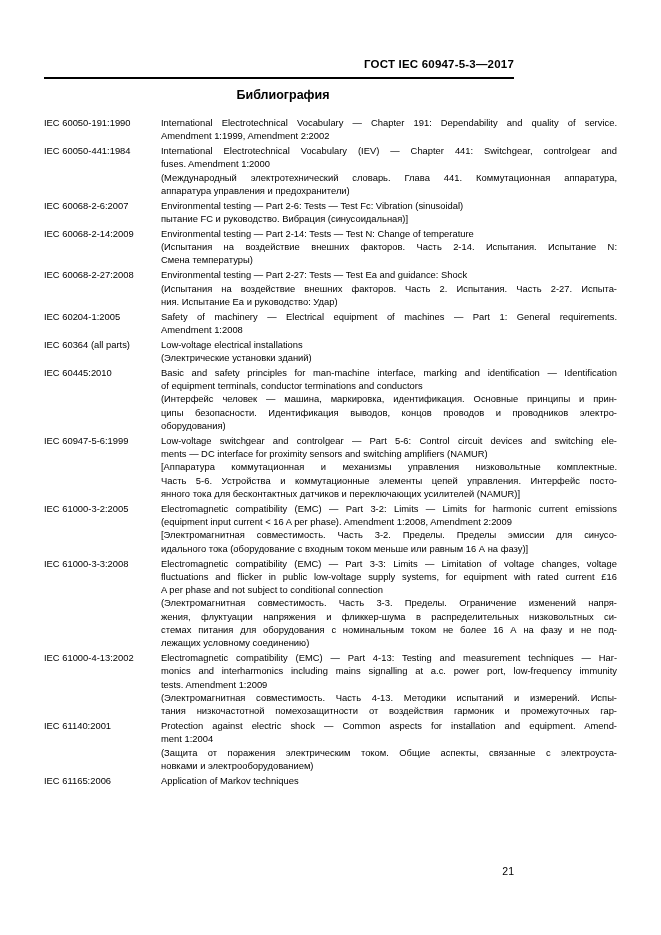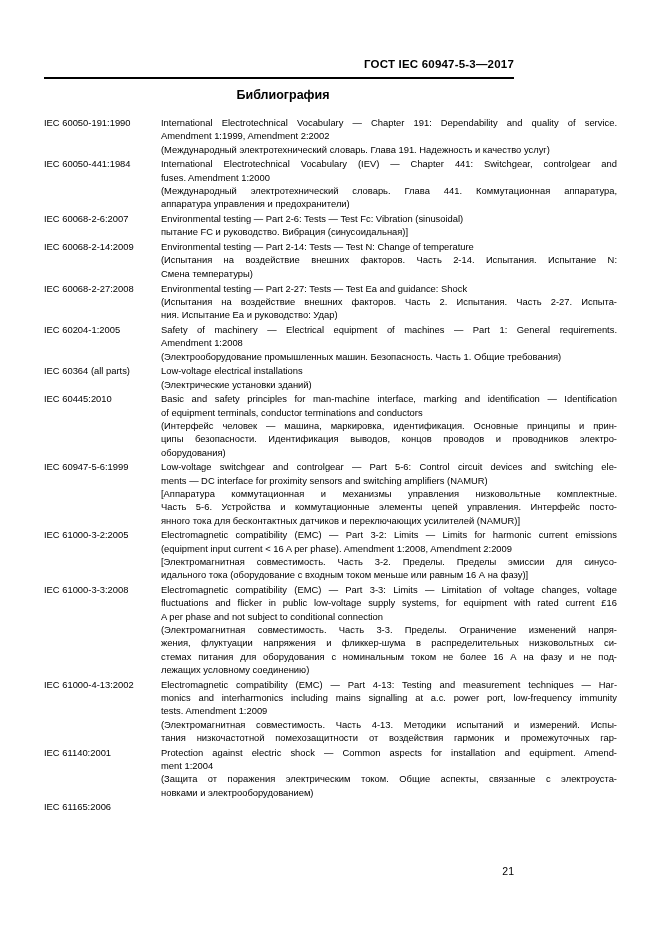--- a/index.html
+++ b/index.html
@@ -102,21 +102,20 @@
   <div class="header-rule"></div>
 
   <div class="doc-title">Библиография</div>
 
   <div class="biblio">
       <div class="entry">
         <div class="entry-id">IEC 60050-191:1990</div>
         <div class="entry-body">
           <span class="line just">International Electrotechnical Vocabulary — Chapter 191: Dependability and quality of service.</span>
           <span class="line">Amendment 1:1999, Amendment 2:2002</span>
-          <span class="line">(Международный электротехнический словарь. Глава 191. Надежность и качество услуг)</span>
         </div>
       </div>
       <div class="entry">
         <div class="entry-id">IEC 60050-441:1984</div>
         <div class="entry-body">
           <span class="line just">International Electrotechnical Vocabulary (IEV) — Chapter 441: Switchgear, controlgear and</span>
           <span class="line">fuses. Amendment 1:2000</span>
           <span class="line just">(Международный электротехнический словарь. Глава 441. Коммутационная аппаратура,</span>
           <span class="line">аппаратура управления и предохранители)</span>
         </div>
@@ -142,21 +141,20 @@
           <span class="line">Environmental testing — Part 2-27: Tests — Test Ea and guidance: Shock</span>
           <span class="line just">(Испытания на воздействие внешних факторов. Часть 2. Испытания. Часть 2-27. Испыта-</span>
           <span class="line">ния. Испытание Ea и руководство: Удар)</span>
         </div>
       </div>
       <div class="entry">
         <div class="entry-id">IEC 60204-1:2005</div>
         <div class="entry-body">
           <span class="line just">Safety of machinery — Electrical equipment of machines — Part 1: General requirements.</span>
           <span class="line">Amendment 1:2008</span>
-          <span class="line">(Электрооборудование промышленных машин. Безопасность. Часть 1. Общие требования)</span>
         </div>
       </div>
       <div class="entry">
         <div class="entry-id">IEC 60364 (all parts)</div>
         <div class="entry-body">
           <span class="line">Low-voltage electrical installations</span>
           <span class="line">(Электрические установки зданий)</span>
         </div>
       </div>
       <div class="entry">
@@ -215,19 +213,20 @@
         <div class="entry-body">
           <span class="line just">Protection against electric shock — Common aspects for installation and equipment. Amend-</span>
           <span class="line">ment 1:2004</span>
           <span class="line just">(Защита от поражения электрическим током. Общие аспекты, связанные с электроуста-</span>
           <span class="line">новками и электрооборудованием)</span>
         </div>
       </div>
       <div class="entry">
         <div class="entry-id">IEC 61165:2006</div>
         <div class="entry-body">
+          <span class="line">Application of Markov techniques</span>
         </div>
       </div>
     </div>
 
   <div class="footer-page">21</div>
 
 </div>
 
 </body></html>

